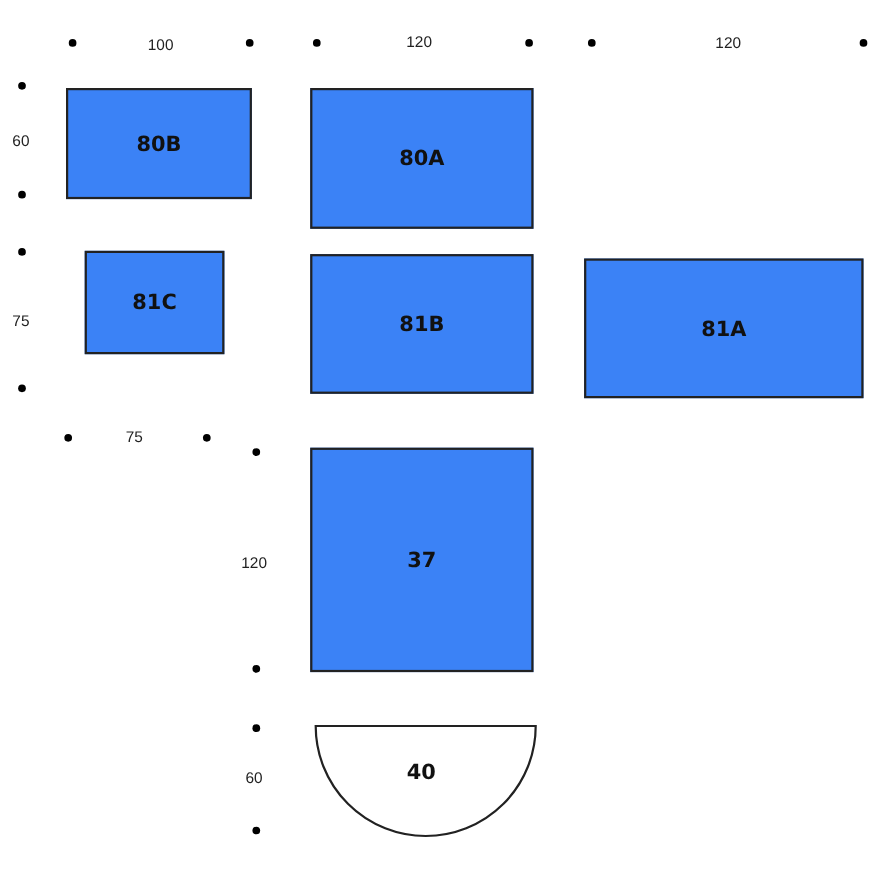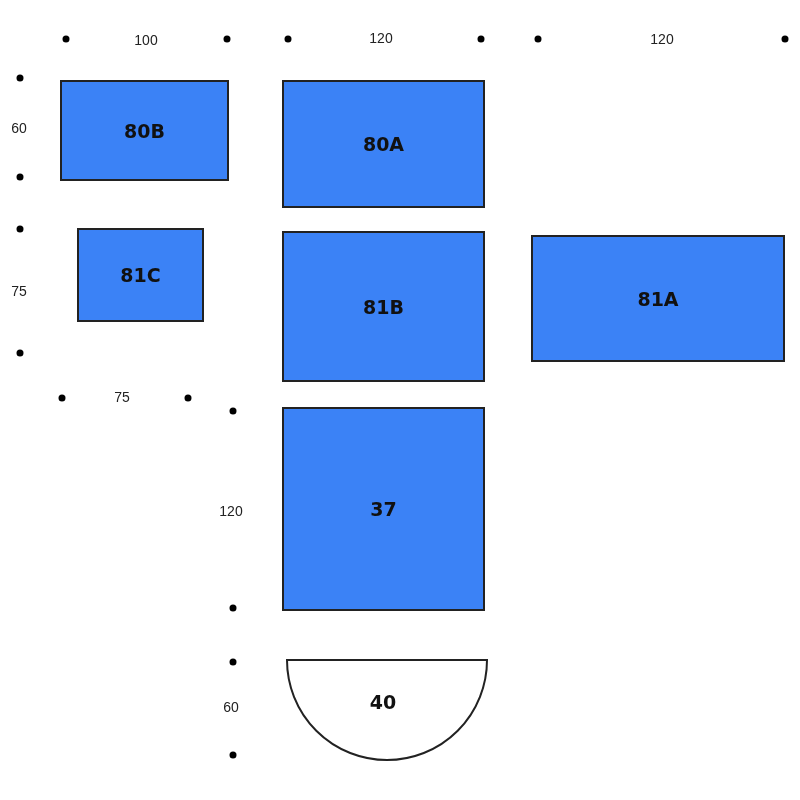--- a/index.html
+++ b/index.html
@@ -39,21 +39,21 @@
   <span class="lbl">80A</span>
 </div>
 
 <div class="dot" style="left:20px;top:229px"></div>
 <div class="dim" style="left:19px;top:291px">75</div>
 <div class="dot" style="left:20px;top:353px"></div>
 
 <div class="box" style="left:77px;top:228px;width:127px;height:94px">
   <span class="lbl">81C</span>
 </div>
-<div class="box" style="left:282px;top:231px;width:203px;height:151px">
+<div class="box" style="left:282px;top:231px;width:203px;height:127px">
   <span class="lbl">81B</span>
 </div>
 <div class="box" style="left:531px;top:235px;width:254px;height:127px">
   <span class="lbl">81A</span>
 </div>
 
 <div class="dot" style="left:62px;top:398px"></div>
 <div class="dim" style="left:122px;top:397px">75</div>
 <div class="dot" style="left:188px;top:398px"></div>
 

